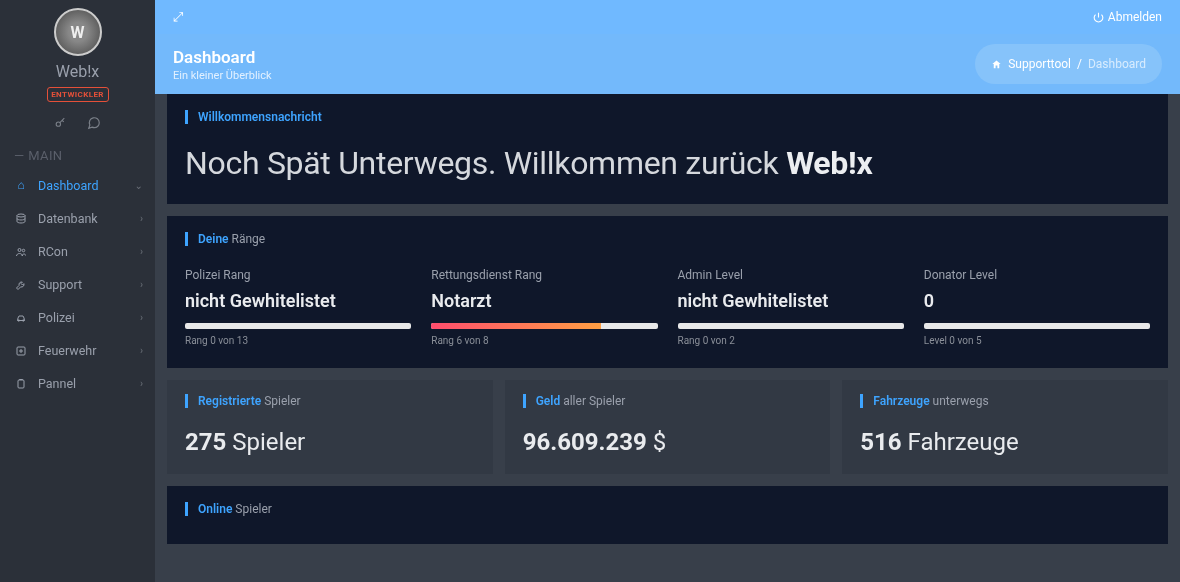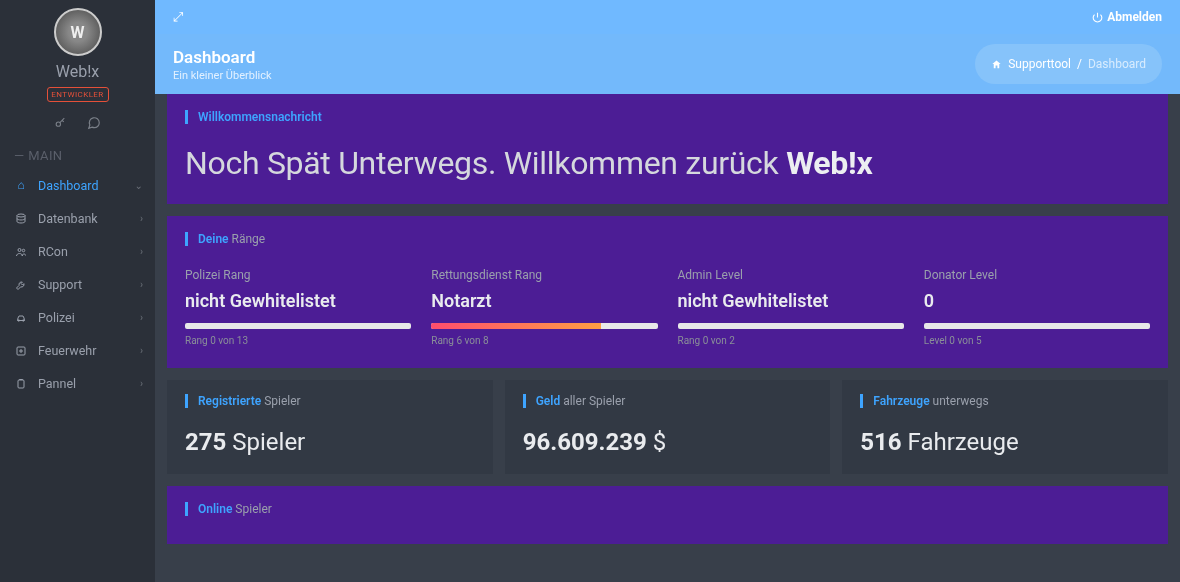--- a/index.html
+++ b/index.html
@@ -22,21 +22,21 @@
   }
   .avatar {
     width: 48px; height: 48px; border-radius: 50%;
     background: radial-gradient(circle,#888 30%,#444);
     margin: 0 auto;
     border: 2px solid #ccc;
     display:flex;align-items:center;justify-content:center;
     font-weight:bold;color:#eee;font-size:16px;
   }
   .profile-name { text-align:center; margin-top:6px; font-size:16px; color:#9aa0ac; }
-  .profile-tag { display:block;width:62px;margin:6px auto 0;text-align:center;font-size:8px;color:#e55039;border:1px solid #e55039;border-radius:3px;padding:2px 0;letter-spacing:0.4px;font-weight:normal;}
+  .profile-tag { display:block;width:62px;margin:6px auto 0;text-align:center;font-size:8px;color:#e55039;border:1px solid #e55039;border-radius:3px;padding:2px 0;letter-spacing:0.4px;font-weight:bold;}
   .profile-icons { display:flex;justify-content:center;gap:20px;margin-top:12px;color:#7a7f88;font-size:13px;}
   .profile-icons span{cursor:pointer;}
   .nav-section-title {
     font-size:13px;color:#5a5f6a;letter-spacing:0.4px;
     padding:18px 0 6px 14px;
   }
   .nav-item {
     display:flex;align-items:center;justify-content:space-between;
     padding:9px 12px 9px 14px;
     color:#9aa0ac;font-size:12.5px;cursor:pointer;
@@ -48,39 +48,39 @@
   
   .main { flex:1; display:flex; flex-direction:column; overflow:hidden;}
   .topbar {
     background:#70b9ff;
     height:34px;
     display:flex;align-items:center;justify-content:space-between;
     padding:0 18px 0 18px;
     color:#fff;font-size:12px;
   }
   .topbar .expand{font-size:13px;cursor:pointer;}
-  .logout{display:flex;align-items:center;gap:3px;cursor:pointer;font-weight:bold;}
+  .logout{display:flex;align-items:center;gap:3px;cursor:pointer;}
   .header {
     background:#73b9fb;
     padding:10px 18px 10px 18px;
     display:flex;justify-content:space-between;align-items:center;
     color:#fff;
   }
   .header h1{font-size:17px;font-weight:600;color:#fff;}
   .header .sub{font-size:11px;color:#e3f1ff;margin-top:2px;}
   .breadcrumb{
     background:#86c3fa;border-radius:20px;padding:13px 16px;
     font-size:12px;color:#fff;display:flex;align-items:center;gap:6px;
   }
   .content{
     flex:1;overflow-y:auto;padding:0 12px 12px 12px;
     background:#383f4a;
   }
   .panel{
-    background:#4c1d95;margin-top:0;padding:16px 18px 22px;border-radius:0;
+    background:#0f172a;margin-top:0;padding:16px 18px 22px;border-radius:0;
   }
   .panel + .panel, .row + .panel, .panel + .row, .row + .row { margin-top:12px; }
   .panel-head{
     border-left:3px solid #3ea4ff;padding-left:10px;margin-bottom:6px;
     font-size:12px;color:#9aa0ac;
   }
   .panel-head .hl{color:#3ea4ff;font-weight:600;}
   .welcome-text{
     font-size:32px;color:#d5d8dd;margin-top:20px;font-weight:400;letter-spacing:-0.3px;
   }

